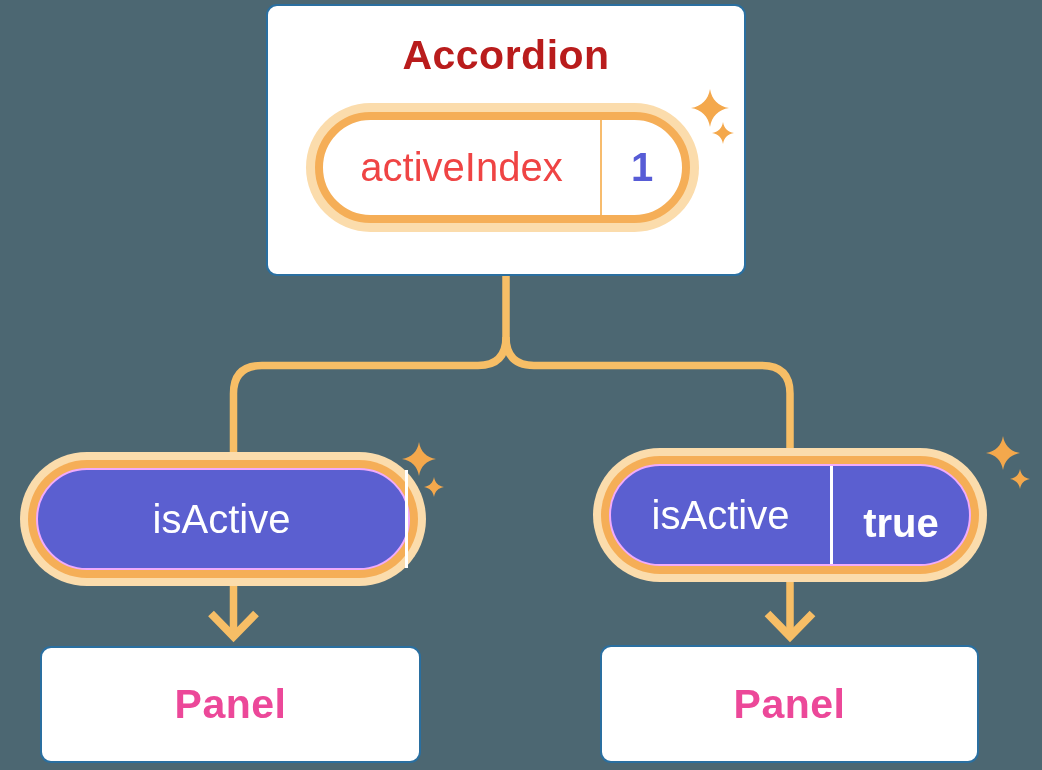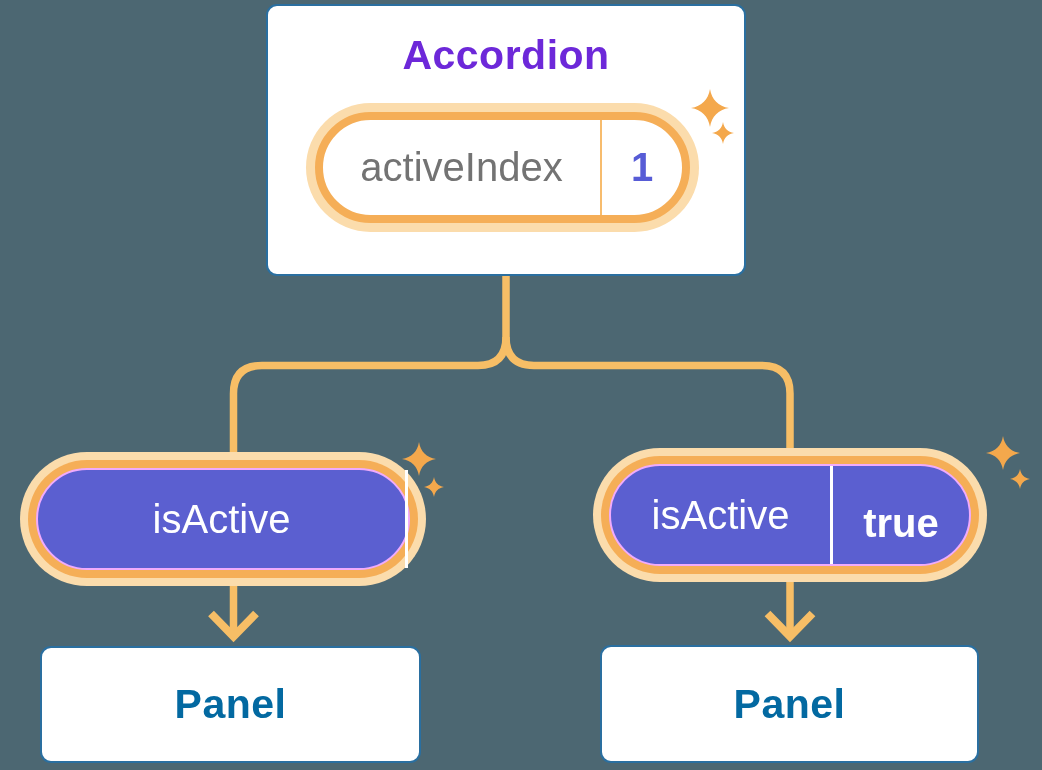--- a/index.html
+++ b/index.html
@@ -37,30 +37,30 @@
   }
   .accordion-card {
     left: 266px; top: 4px;
     width: 480px; height: 272px;
   }
   .card-title {
     margin-top: 26px;
     text-align: center;
     font-size: 41px;
     font-weight: 600;
-    color: #6d28d9;
+    color: #b91c1c;
     letter-spacing: 0.5px;
   }
   .panel-card {
     display: flex;
     align-items: center;
     justify-content: center;
     font-size: 41px;
     font-weight: 600;
-    color: #0369a1;
+    color: #ec4899;
     letter-spacing: 0.5px;
   }
   .panel-left  { left: 40px;  top: 646px; width: 381px; height: 117px; }
   .panel-right { left: 600px; top: 645px; width: 379px; height: 118px; }
 
   
   .pill {
     position: absolute;
     box-sizing: border-box;
     border-radius: 999px;
@@ -76,21 +76,21 @@
   }
   .pill .seg.grow { flex: 1 1 auto; }
 
   .pill-white {
     left: 315px; top: 112px;
     width: 375px; height: 111px;
     background: #FFFFFF;
     border: 8px solid #F5AE57;
     box-shadow: 0 0 0 9px #FBDCAC;
   }
-  .pill-white .label { font-size: 40px; color: #737373; }
+  .pill-white .label { font-size: 40px; color: #ef4444; }
   .pill-white .value { font-size: 40px; font-weight: 700; color: #575CD6; width: 80px; }
   .divider-orange { width: 2px; background: #F7BC6D; }
 
   .pill-purple {
     background: #5B5FD0;
     border: 2px solid #f0abfc;
     box-shadow: 0 0 0 8px #F5AE57, 0 0 0 16px #FBDCAC;
   }
   .pill-purple .label { font-size: 40px; color: #FFFFFF; }
   .pill-purple .value { font-size: 40px; font-weight: 700; color: #FFFFFF; }

